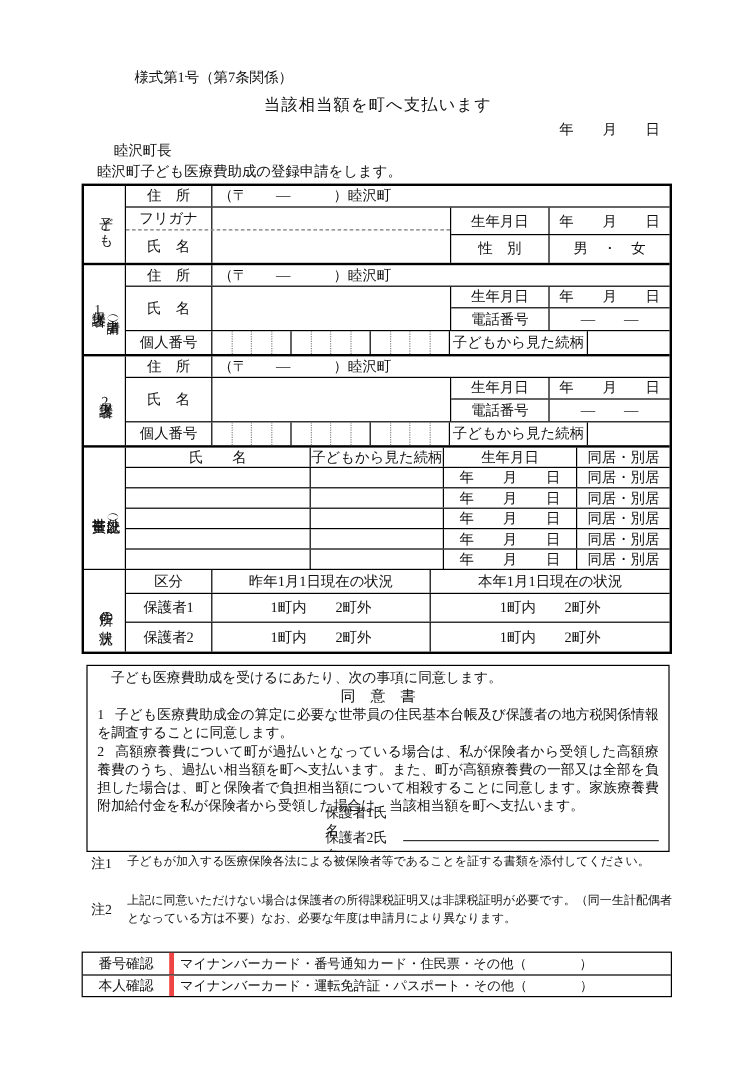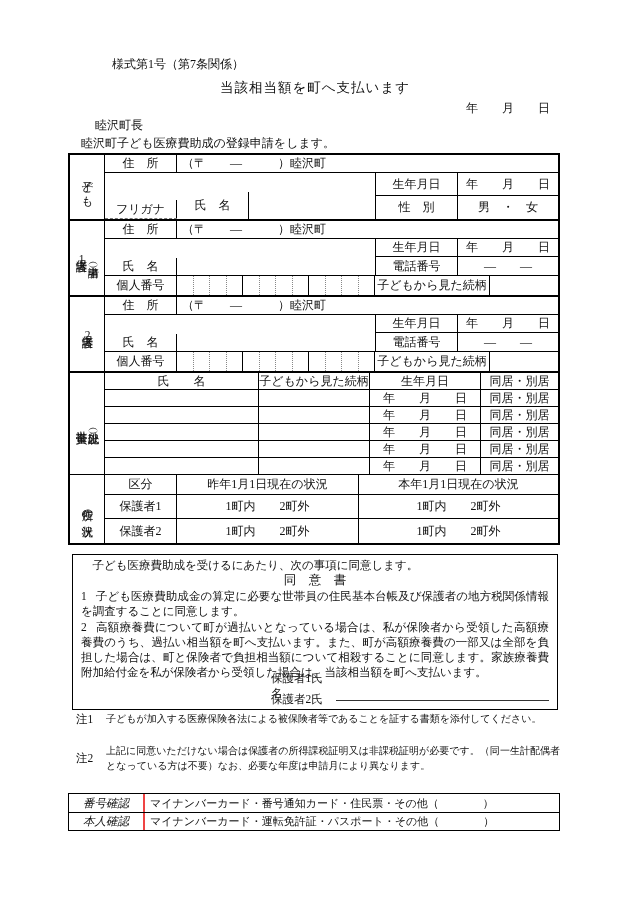--- a/index.html
+++ b/index.html
@@ -29,21 +29,21 @@
   .cnt { flex:1; display:flex; flex-direction:column; min-width:0; }
   .r { display:flex; min-width:0; }
   .cell { display:flex; align-items:center; justify-content:center; min-width:0; white-space:nowrap; overflow:hidden; }
   .cell.left { justify-content:flex-start; padding-left:5px; }
   .bR { border-right:1px solid #000; }
   .bB { border-bottom:1px solid #000; }
   .bBd { border-bottom:1px dashed #777; }
   .bL { border-left:1px solid #000; }
   .flabel { width:72px; }
   .rlabel { width:82px; }
-  .w270 { width:270px; display:flex; flex-direction:row;align-items:flex-end; }
+  .w270 { width:270px; display:flex; flex-direction:column; }
   .grow { flex:1; }
 
   
   .numarea { width:198px; display:flex; }
   .numgrp { flex:1; display:flex; }
   .numgrp + .numgrp { border-left:1px solid #000; }
   .numcell { flex:1; }
   .numcell + .numcell { border-left:1px dotted #888; }
 
   
@@ -70,21 +70,21 @@
   .note-text { flex:1; font-size:10px; line-height:14.5px; text-align:justify; }
   #note-1 { top:712px; }
   #note-2 { top:744px; }
 
   
   #staff-table { left:68px; top:793px; width:492px; border:1px solid #000; display:flex; font-size:11.5px; }
   .staff-label { width:104px; border-right:1px solid #000; display:flex; align-items:center; justify-content:center; }
   .staff-rows { flex:1; display:flex; flex-direction:column; }
   .staff-row { display:flex; height:18px; }
   .staff-row + .staff-row { border-top:1px solid #000; }
-  .staff-key { width:76px; border-right:2px solid #ef4444; display:flex; align-items:center; justify-content:center;font-style:italic; }
+  .staff-key { width:76px; border-right:4px solid #ef4444; display:flex; align-items:center; justify-content:center; }
   .staff-val { flex:1; display:flex; align-items:center; padding-left:5px; white-space:nowrap; overflow:hidden; font-size:11px; }
 </style>
 </head>
 <body>
 
 <div id="page">
 
   <div class="abs" id="form-number">様式第1号（第7条関係）</div>
   <div class="abs" id="doc-title">当該相当額を町へ支払います</div>
   <div class="abs" id="date-line">年　　月　　日</div>

